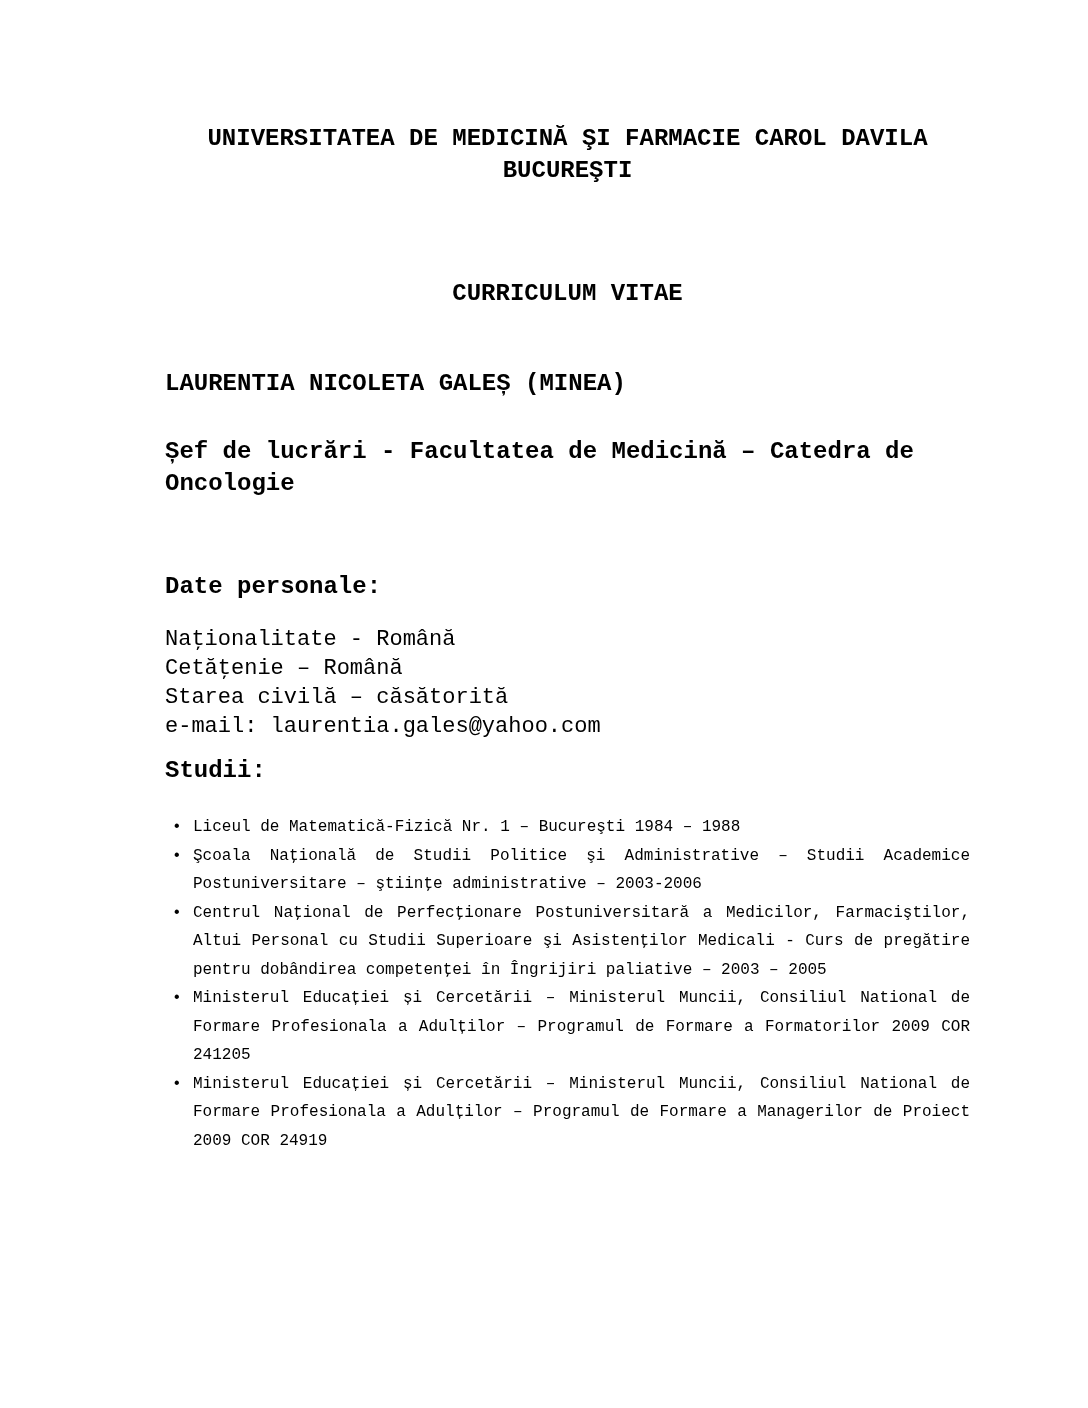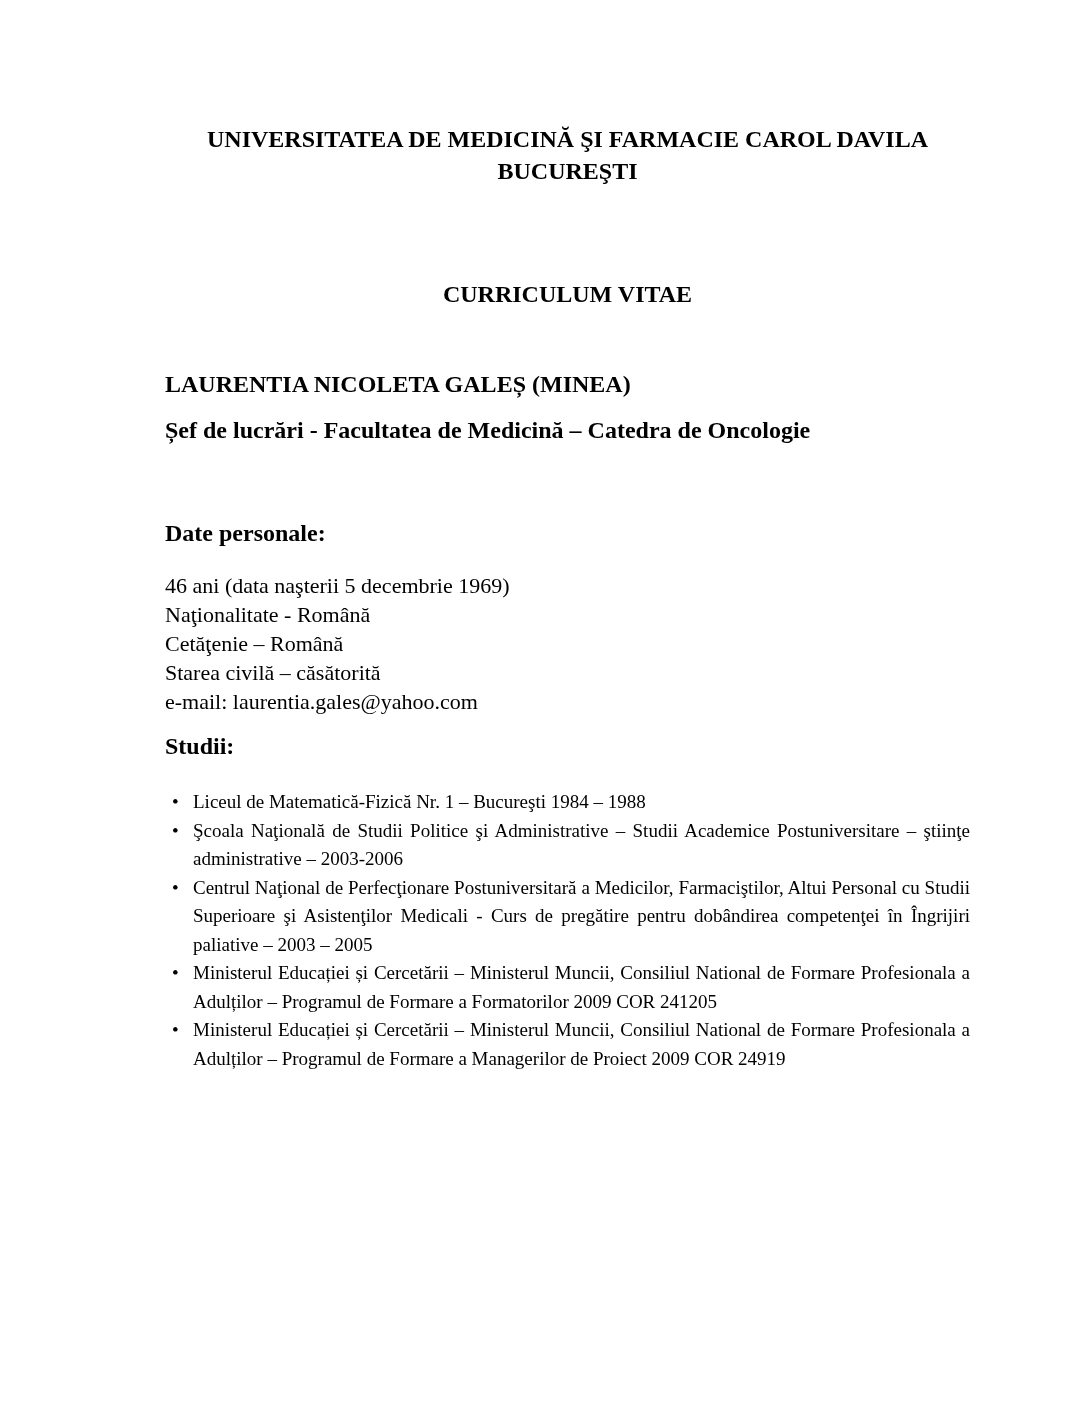--- a/index.html
+++ b/index.html
@@ -15,57 +15,58 @@
     background: #ffffff;
     color: #000000;
     font-family: "Liberation Serif", "DejaVu Serif", serif;
     overflow: hidden;
   }
   .content {
     position: absolute;
     left: 165px;
     width: 805px;
     top: 0;
+    font-family: Liberation Mono, monospace;
   }
   .heading {
     font-weight: bold;
     font-size: 24px;
     line-height: 32px;
   }
   .centered {
     text-align: center;
   }
   .university-header {
     margin-top: 123px;
   }
   .cv-title {
     margin-top: 91px;
   }
   .person-name {
     margin-top: 58px;
   }
   .person-position {
-    margin-top: 14px;
+    margin-top: 36px;
   }
   .personal-heading {
     margin-top: 71px;
   }
   .personal-lines {
     margin-top: 22px;
     font-size: 22px;
     line-height: 29px;
   }
   .studies-heading {
     margin-top: 14px;
   }
   ul.studies-list {
     margin: 26px 0 0 0;
     padding: 0 0 0 28px;
     list-style: none;
-    font-size: 19px;
+    font-size: 16px;
     line-height: 28.5px;
   }
   ul.studies-list li {
     position: relative;
     text-align: justify;
   }
   ul.studies-list li::before {
     content: "\2022";
     position: absolute;
     left: -21px;
@@ -85,21 +86,20 @@
 
     <div class="heading centered cv-title">CURRICULUM VITAE</div>
 
     <div class="heading person-name">LAURENTIA NICOLETA GALEȘ (MINEA)</div>
 
     <div class="heading person-position">Șef de lucrări - Facultatea de Medicină – Catedra de Oncologie</div>
 
     <div class="heading personal-heading">Date personale:</div>
 
     <div class="personal-lines">
-      <div>46 ani (data naşterii 5 decembrie 1969)</div>
       <div>Naţionalitate - Română</div>
       <div>Cetăţenie – Română</div>
       <div>Starea civilă – căsătorită</div>
       <div>e-mail: laurentia.gales@yahoo.com</div>
     </div>
 
     <div class="heading studies-heading">Studii:</div>
 
     <ul class="studies-list">
       <li>Liceul de Matematică-Fizică Nr. 1 – Bucureşti 1984 – 1988</li>

